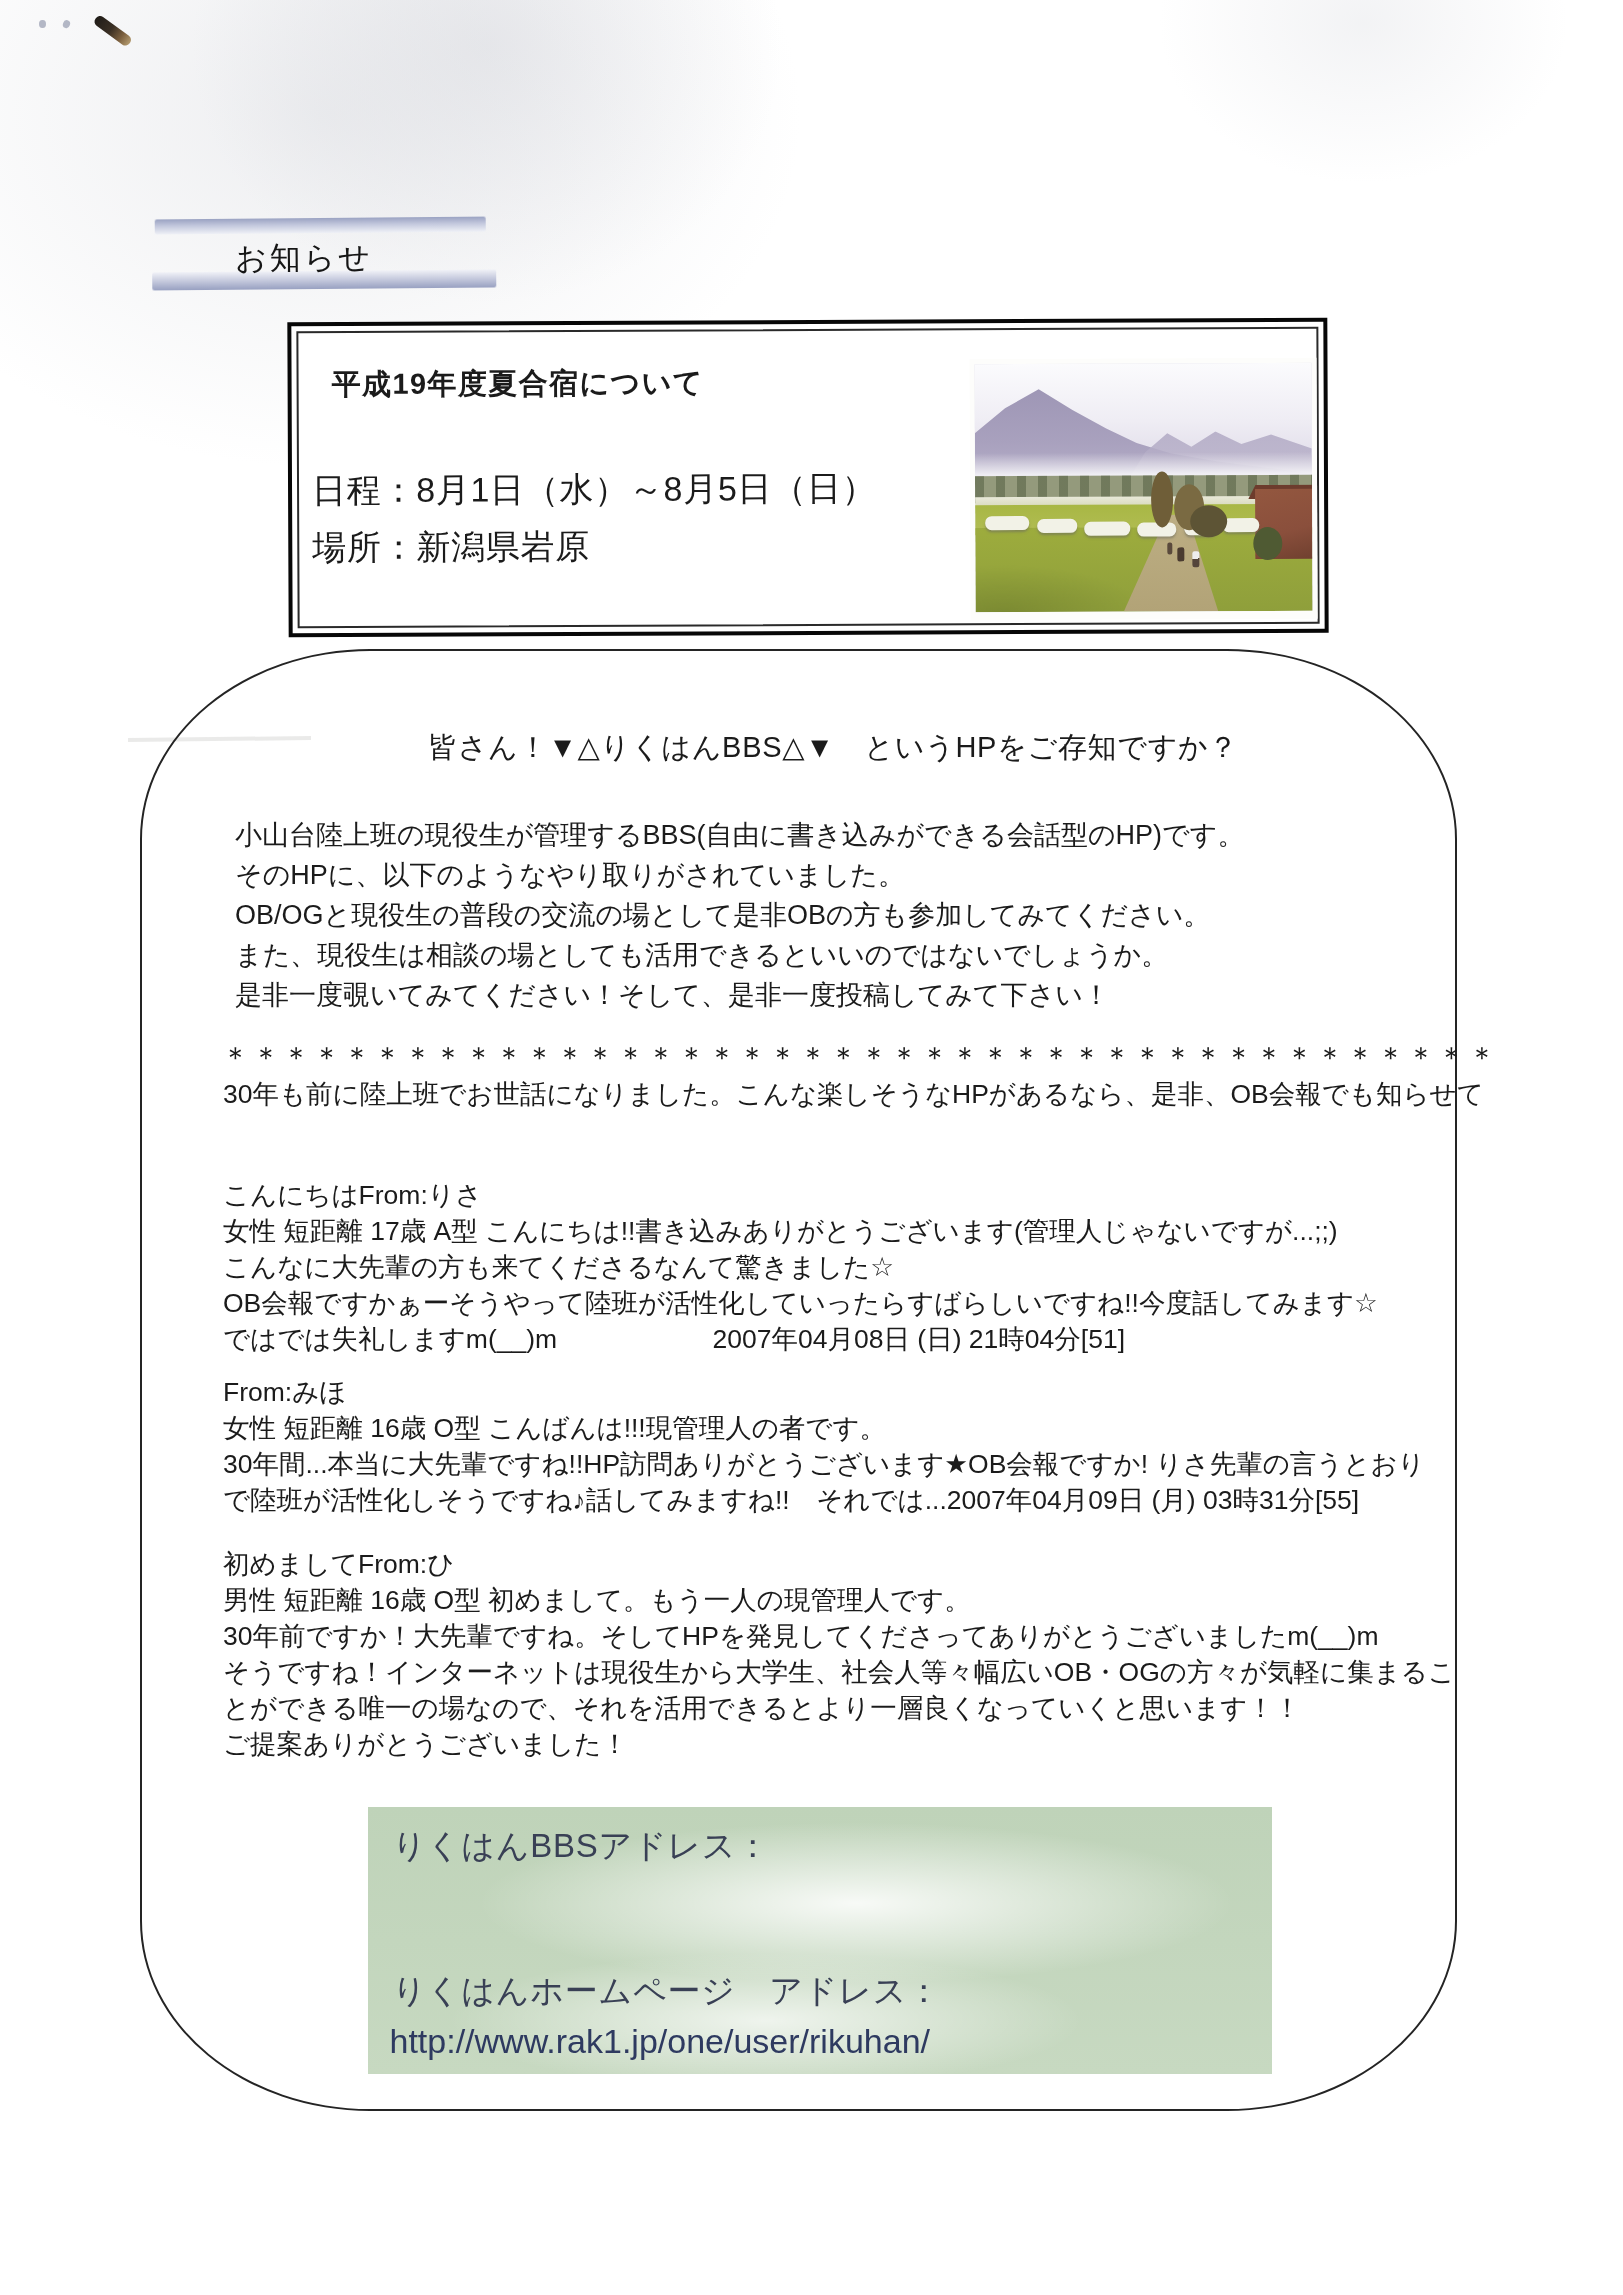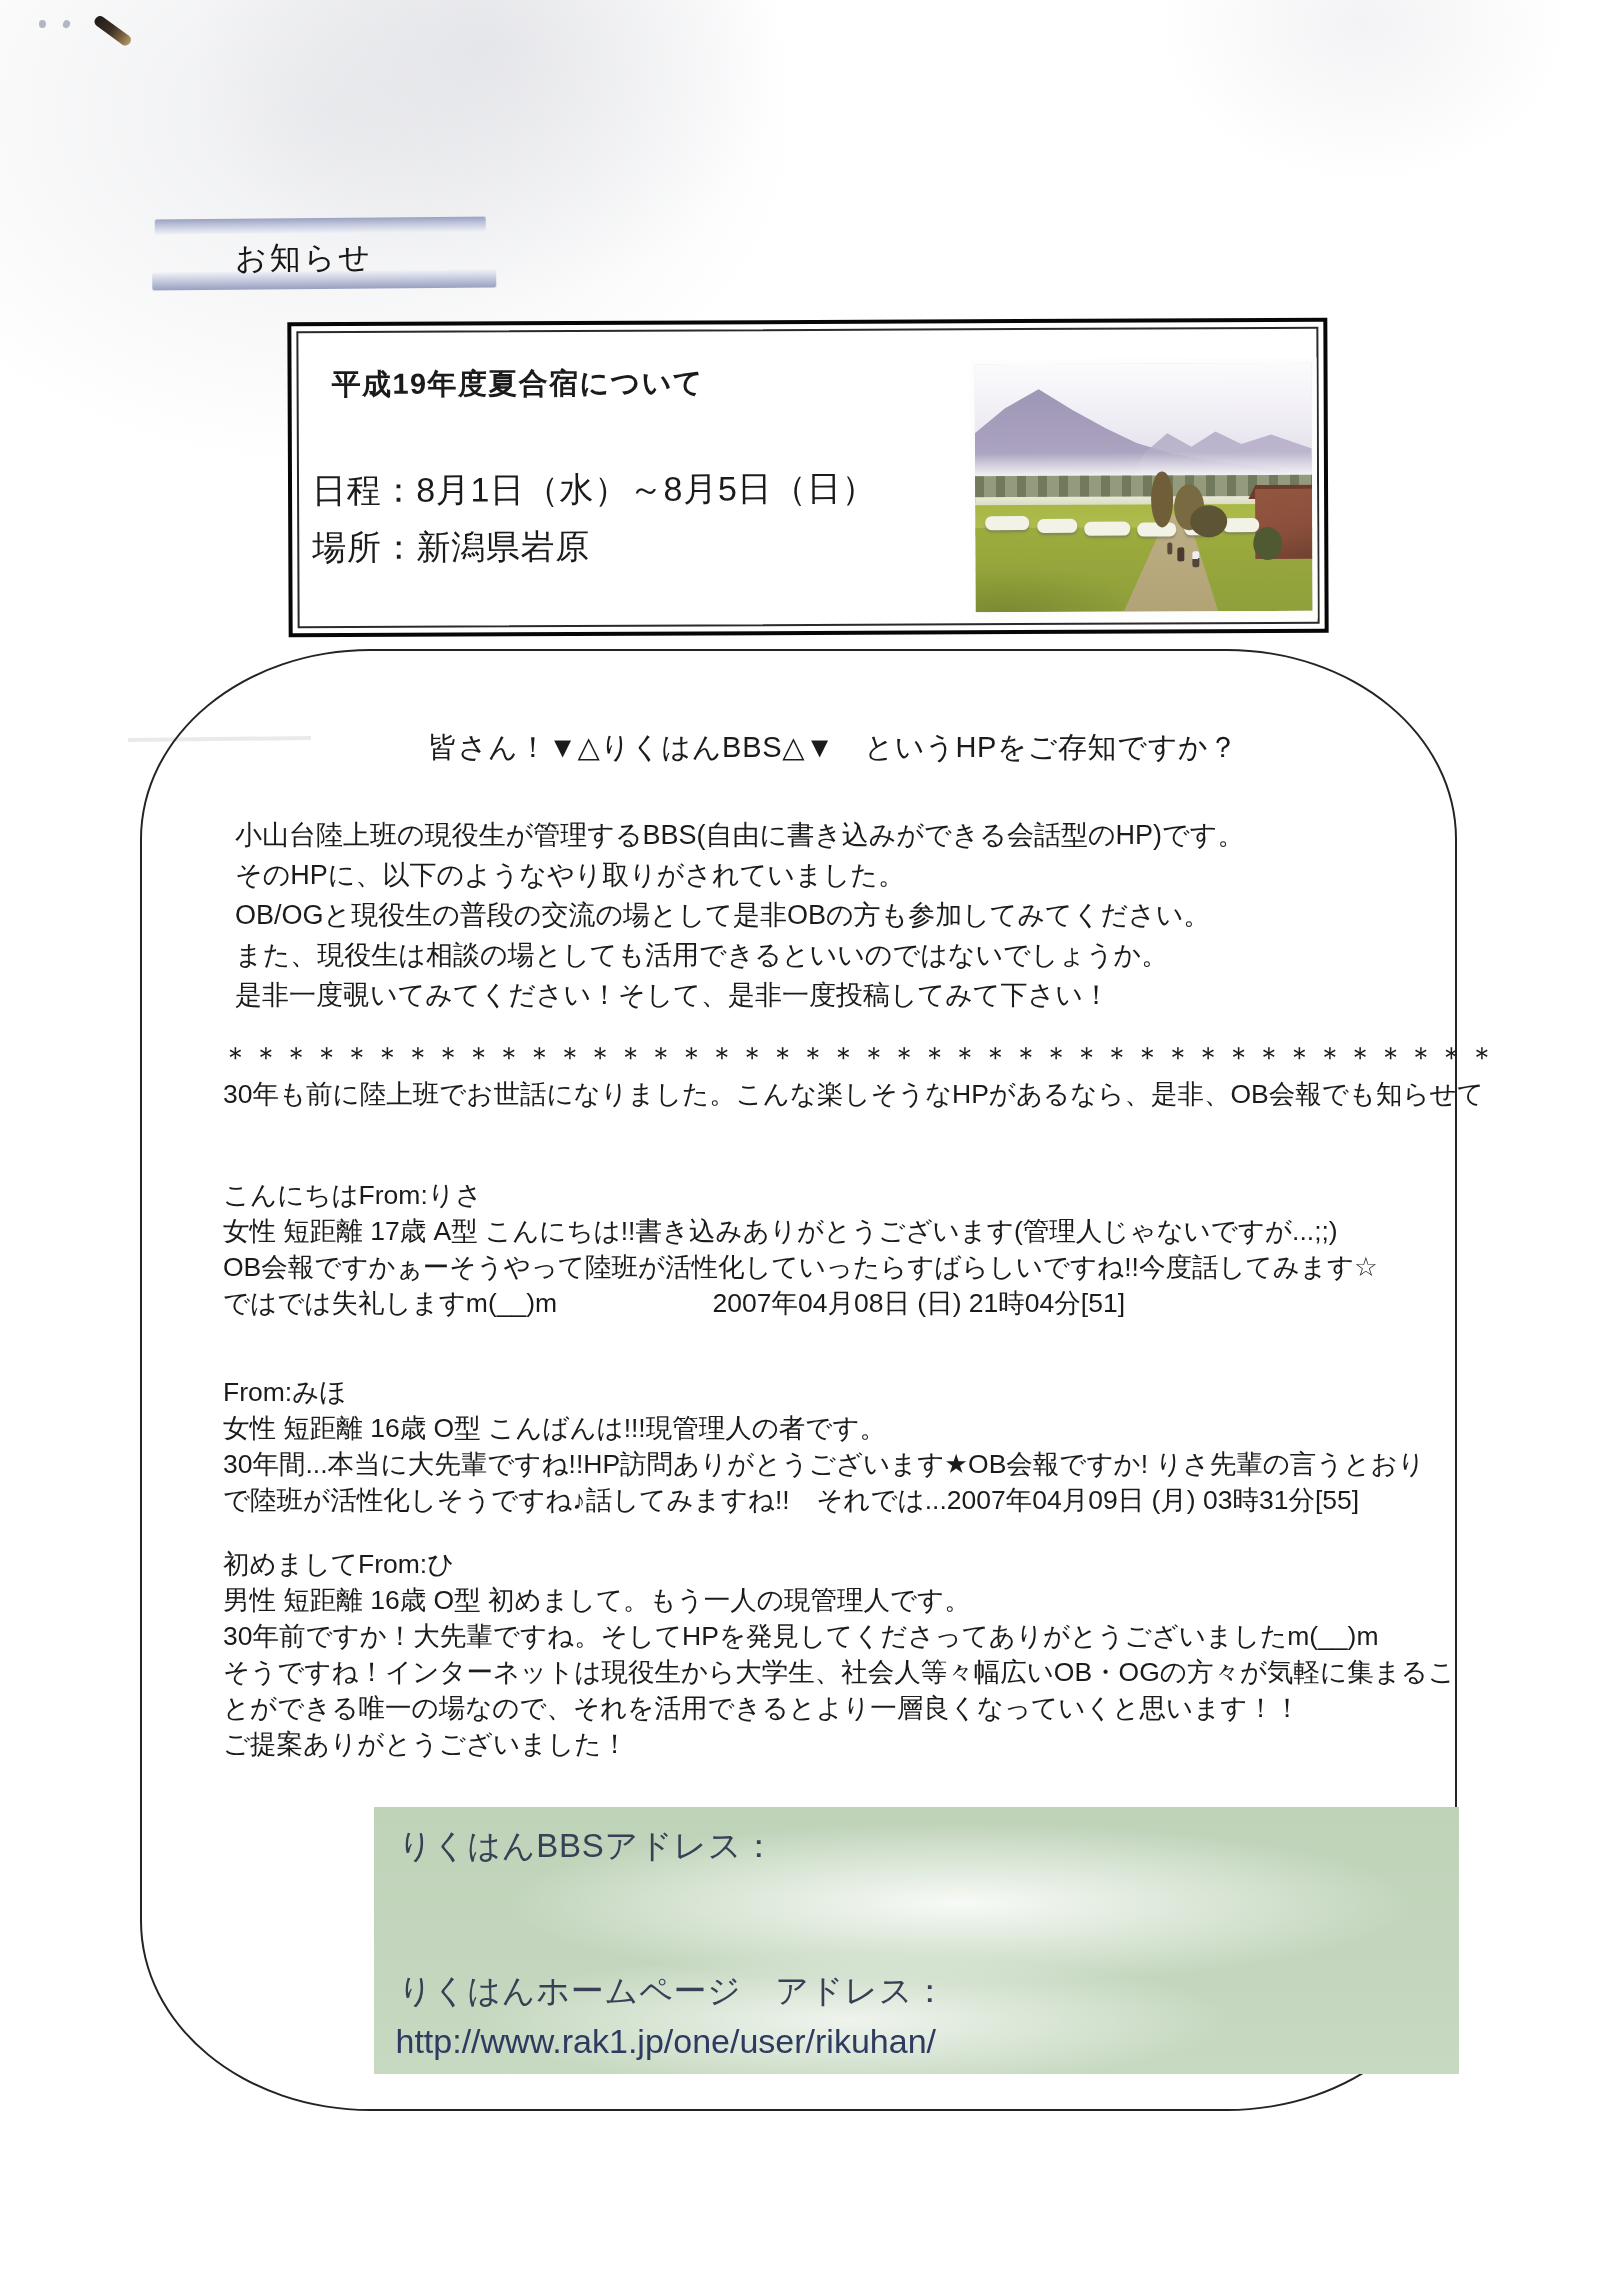--- a/index.html
+++ b/index.html
@@ -64,21 +64,21 @@
   .ph-bldg-roof{left:81%;top:49%;width:19%;height:6%;background:#6d3c2d;clip-path:polygon(0 100%,12% 0,100% 0,100% 100%);}
   
   .bubble{left:140px;top:649px;width:1313px;height:1458px;border:2.9px solid #242424;border-radius:230px/190px;background:transparent;}
   .bb-heading{position:absolute;left:286px;top:77px;font-size:29px;letter-spacing:0.7px;}
   .bb-intro{position:absolute;left:81px;top:164px;font-size:27px;line-height:40px;white-space:nowrap;margin-left:12px;}
   .bb-sep{position:absolute;left:79px;top:387px;font-size:29px;letter-spacing:1.4px;white-space:nowrap;}
   .bb-msg{position:absolute;left:81px;font-size:26.5px;line-height:36px;white-space:nowrap;}
   .m1{top:425px;} .m2{top:526px;} .m3{top:723px;} .m4{top:895px;}
   .dateline{display:flex;justify-content:space-between;width:902px;}
   
-  .links-box{position:absolute;left:232px;top:1156px;width:1085px;height:267px;
+  .links-box{position:absolute;left:226px;top:1156px;width:904px;height:267px;
     background:
       radial-gradient(58% 42% at 54% 36%, rgba(255,255,255,.88), rgba(255,255,255,0) 72%),
       radial-gradient(50% 36% at 44% 80%, rgba(255,255,255,.72), rgba(255,255,255,0) 70%),
       linear-gradient(#bfd3b9 0%,#c7d9c1 100%);}
   .link-label{position:absolute;left:24.4px;font-size:33px;color:#394055;letter-spacing:0.7px;}
   .link-url{position:absolute;left:21.5px;font-size:34px;color:#2e3a60;letter-spacing:0px;}
   .ll1{top:17px;} .lu1{top:66px;} .ll2{top:162px;} .lu2{top:215px;}
 </style>
 </head>
 <body>
@@ -145,20 +145,21 @@
 
     <div class="bb-sep">＊＊＊＊＊＊＊＊＊＊＊＊＊＊＊＊＊＊＊＊＊＊＊＊＊＊＊＊＊＊＊＊＊＊＊＊＊＊＊＊＊＊</div>
 
     <div class="bb-msg m1">
       <div>30年も前に陸上班でお世話になりました。こんな楽しそうなHPがあるなら、是非、OB会報でも知らせて</div>
     </div>
 
     <div class="bb-msg m2">
       <div>こんにちはFrom:りさ</div>
       <div>女性 短距離 17歳 A型 こんにちは!!書き込みありがとうございます(管理人じゃないですが...;;)</div>
+      <div>こんなに大先輩の方も来てくださるなんて驚きました☆</div>
       <div>OB会報ですかぁーそうやって陸班が活性化していったらすばらしいですね!!今度話してみます☆</div>
       <div class="dateline">
         <span>ではでは失礼しますm(__)m</span>
         <span>2007年04月08日 (日) 21時04分[51]</span>
       </div>
     </div>
 
     <div class="bb-msg m3">
       <div>From:みほ</div>
       <div>女性 短距離 16歳 O型 こんばんは!!!現管理人の者です。</div>

